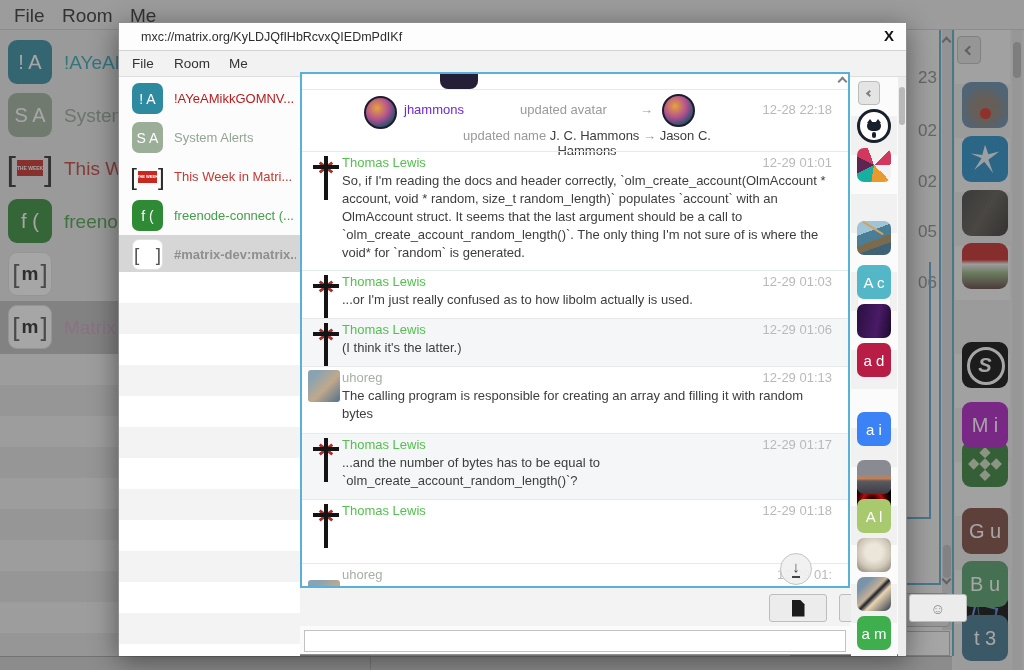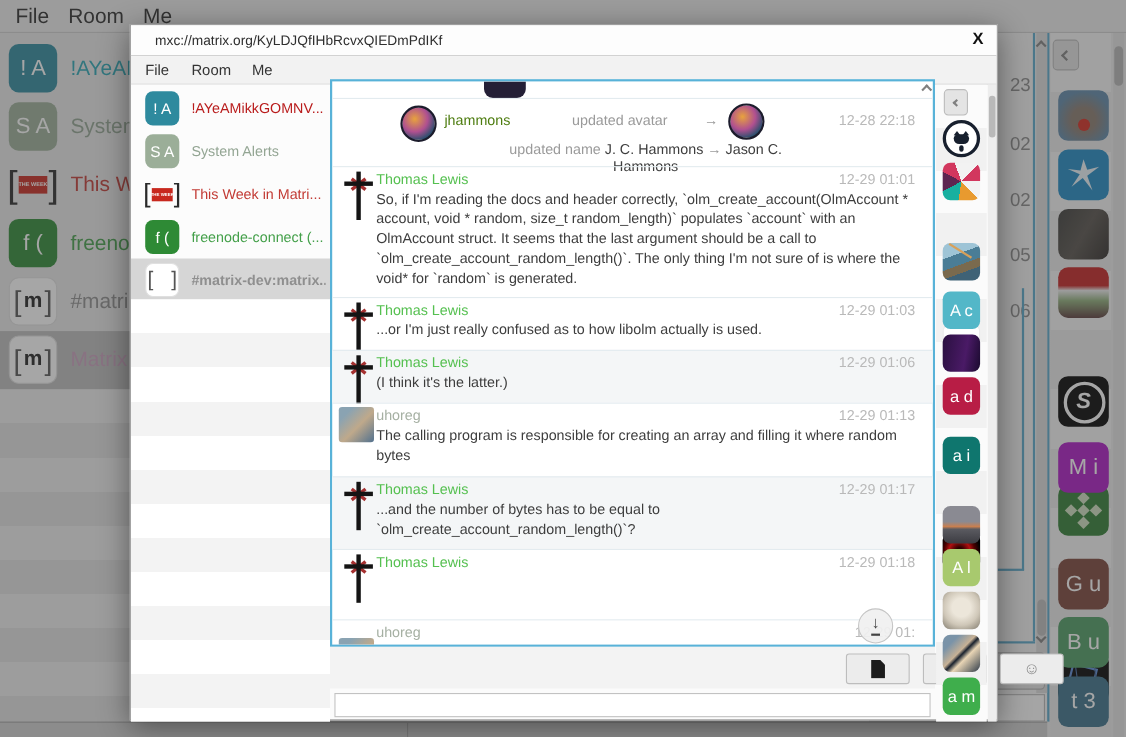--- a/index.html
+++ b/index.html
@@ -192,21 +192,20 @@
       <div class="bg-room" style="top:112px">
         <span class="bg-av twim-av"><i class="brk">[</i><b class="twim-box">THE WEEK</b><i class="brk">]</i></span>
         <span class="bg-room-label" style="color: rgb(194, 58, 52); text-align: center;">This W</span>
       </div>
       <div class="bg-room" style="top:165px">
         <span class="bg-av" style="background: rgb(46, 138, 53);">f (</span>
         <span class="bg-room-label" style="color: rgb(68, 160, 74);">freeno</span>
       </div>
       <div class="bg-room" style="top:218px">
         <span class="bg-av mx-av"><i class="brk">[</i><b>m</b><i class="brk">]</i></span>
-        <span class="bg-room-label" style="color: rgb(143, 143, 143);">#matri</span>
       </div>
       <div class="bg-room selected" style="top:271px">
         <span class="bg-av mx-av"><i class="brk">[</i><b>m</b><i class="brk">]</i></span>
         <span class="bg-room-label" style="color: rgb(201, 160, 188);">Matrix</span>
       </div>
       <div class="bg-stripes"></div>
     </div>
 
     <span class="bg-ts" style="left:877px;top:68px">23</span>
     <span class="bg-ts" style="left:877px;top:121px">02</span>
@@ -287,21 +286,21 @@
       <div class="m-side-stripes"></div>
     </div>
 
     <div class="m-chatbox">
       <div class="timeline">
 
         <div class="partial-av"></div>
 
         <div class="msg" style="top:15px;height:62px">
           <div class="swirl-av" style="position:absolute;left:62px;top:6px"></div>
-          <span style="position: absolute; left: 102px; top: 12px; font-size: 13px; color: #4d7c0f;">jhammons</span>
+          <span style="position: absolute; left: 102px; top: 12px; font-size: 13px; color: #6d28d9;">jhammons</span>
           <span class="gray-action" style="position:absolute;left:218px;top:12px">updated avatar</span>
           <span class="gray-action" style="position:absolute;left:338px;top:12px">→</span>
           <div class="swirl-av" style="position:absolute;left:360px;top:4px"></div>
           <span class="ts" style="top:12px">12-28 22:18</span>
           <div class="state-line2">
             <span>updated name</span>
             <b>J. C. Hammons</b>
             <span>→</span>
             <b>Jason C. Hammons</b>
           </div>
@@ -340,21 +339,21 @@
             </div>
           <span class="sender" style="color: rgb(85, 192, 80);">Thomas Lewis</span>
           <span class="ts">12-29 01:06</span>
           <div class="body">(I think it's the latter.)</div>
         </div>
 
         <div class="msg" style="top:292px;height:67px">
           <div class="photo-av"></div>
           <span class="sender" style="color: rgb(166, 176, 163);">uhoreg</span>
           <span class="ts">12-29 01:13</span>
-          <div class="body">The calling program is responsible for creating an array and filling it where random bytes</div>
+          <div class="body">The calling program is responsible for creating an array and filling it with random bytes</div>
         </div>
 
         <div class="msg" style="top:359px;height:66px;background:#f4f6f7">
           <div class="cross-av">
               <i class="r1"></i>
               <i class="r2"></i>
               <i class="v"></i>
               <i class="h"></i>
             </div>
           <span class="sender" style="color: rgb(85, 192, 80);">Thomas Lewis</span>
@@ -403,21 +402,21 @@
       </div>
 
     <div class="mav av-github" style="top:86px"><span class="octo-head"></span><span class="octo-body"></span></div>
     <div class="mav av-quilt" style="top:125px"></div>
     <div class="mav av-boat" style="top:164px"></div>
     <div class="mav av-mug" style="top:203px"><span class="mug-body"></span></div>
     <div class="mav" style="top: 242px; background: rgb(83, 183, 200);">A c</div>
     <div class="mav av-purplephoto" style="top:281px"></div>
     <div class="mav" style="top: 320px; background: rgb(184, 29, 69);">a d</div>
     <div class="mav av-demoncat" style="top:359px"></div>
-    <div class="mav" style="top: 374px; background: #0f766e;">a i</div>
+    <div class="mav" style="top: 389px; background: #3b82f6;">a i</div>
     <div class="mav av-sunset" style="top:437px"></div>
     <div class="mav" style="top: 476px; background: rgb(168, 201, 110);">A l</div>
     <div class="mav av-puppy" style="top:515px"></div>
     <div class="mav av-scream" style="top:554px"></div>
     <div class="mav" style="top: 593px; background: rgb(63, 174, 76);">a m</div>
 
     <div class="m-strip-scroll"></div>
     <div class="m-strip-thumb"></div>
   </div>
 </div>

